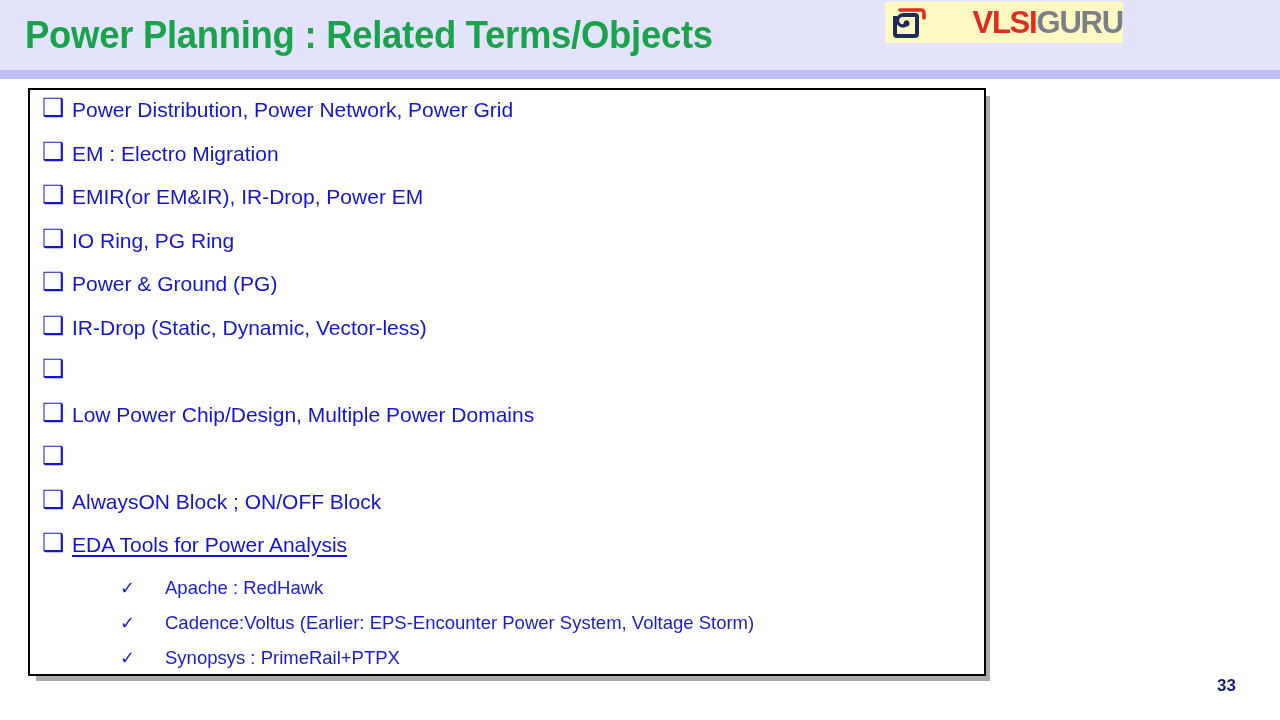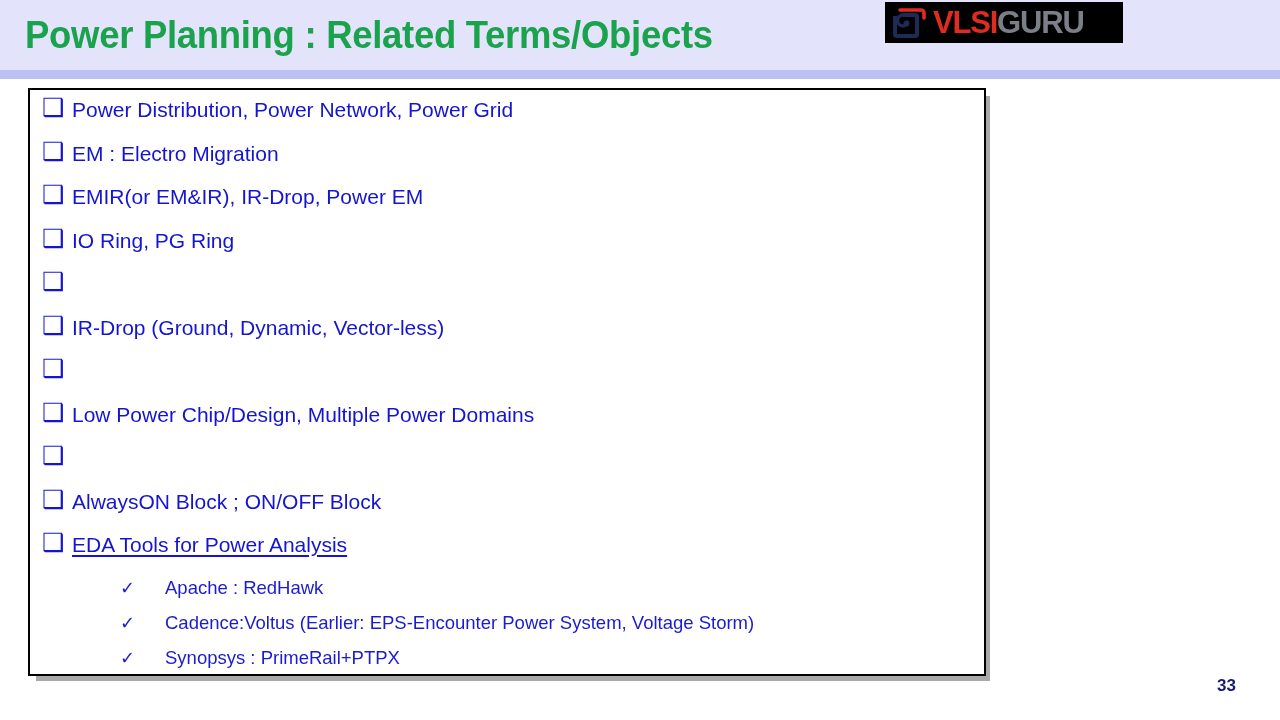--- a/index.html
+++ b/index.html
@@ -46,25 +46,26 @@
     transform-origin: left center;
   }
 
   
   .logo-box {
     position: absolute;
     left: 885px;
     top: 2px;
     width: 238px;
     height: 41px;
-    background: #000000;
+    background: #fef9c3;
     display: flex;
     align-items: center;
     padding-left: 5px;
     box-sizing: border-box;
+    justify-content: space-between;
   }
   .logo-mark {
     width: 40px;
     height: 36px;
     flex: 0 0 auto;
     margin-right: 3px;
     position: relative;
     top: -1px;
   }
   .logo-word {
@@ -212,25 +213,26 @@
       <span class="bullet-text">EMIR(or EM&amp;IR), IR-Drop, Power EM</span>
     </div>
 
     <div class="bullet-row">
       <span class="bullet-marker">❑</span>
       <span class="bullet-text">IO Ring, PG Ring</span>
     </div>
 
     <div class="bullet-row">
       <span class="bullet-marker">❑</span>
-    </div>
-
-    <div class="bullet-row">
-      <span class="bullet-marker">❑</span>
-      <span class="bullet-text">IR-Drop (Ground, Dynamic, Vector-less)</span>
+      <span class="bullet-text">Power &amp; Ground (PG)</span>
+    </div>
+
+    <div class="bullet-row">
+      <span class="bullet-marker">❑</span>
+      <span class="bullet-text">IR-Drop (Static, Dynamic, Vector-less)</span>
     </div>
 
     <div class="bullet-row">
       <span class="bullet-marker">❑</span>
     </div>
 
     <div class="bullet-row">
       <span class="bullet-marker">❑</span>
       <span class="bullet-text">Low Power Chip/Design, Multiple Power Domains</span>
     </div>

